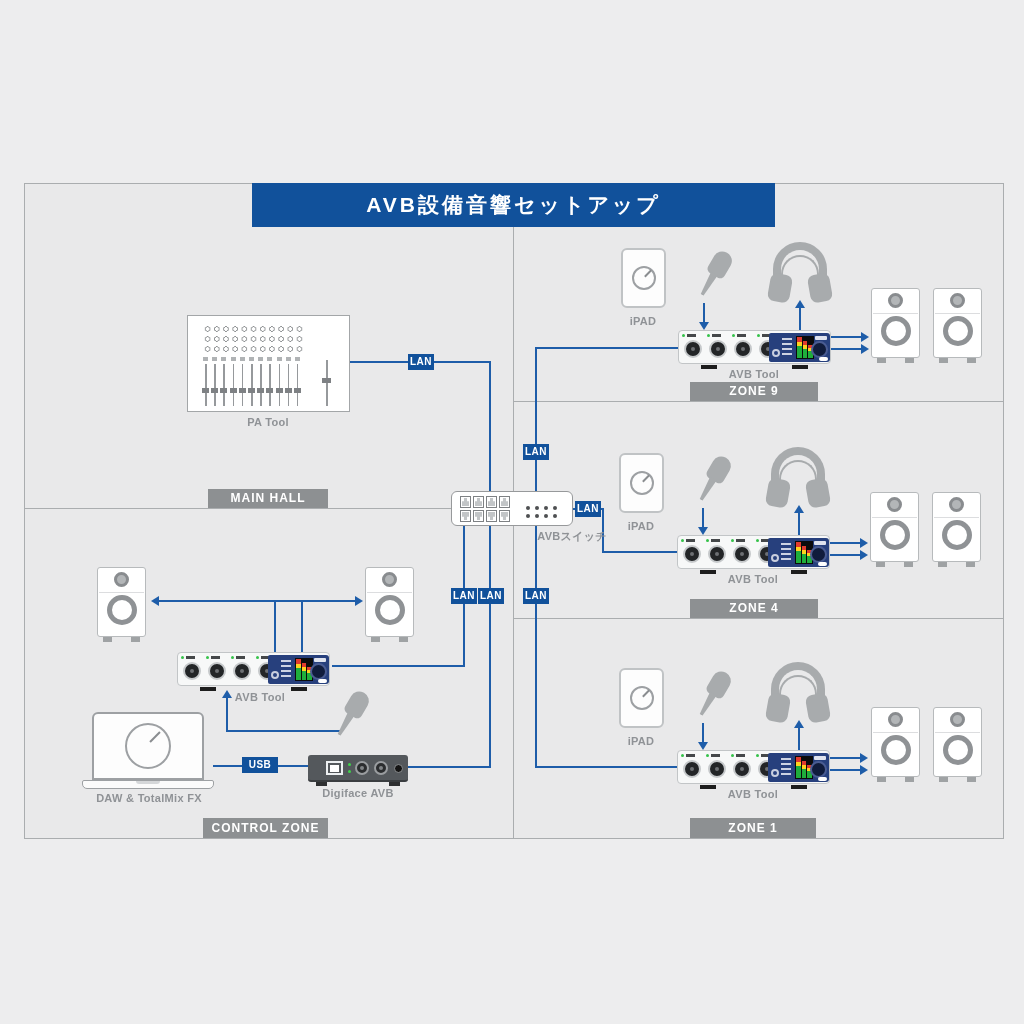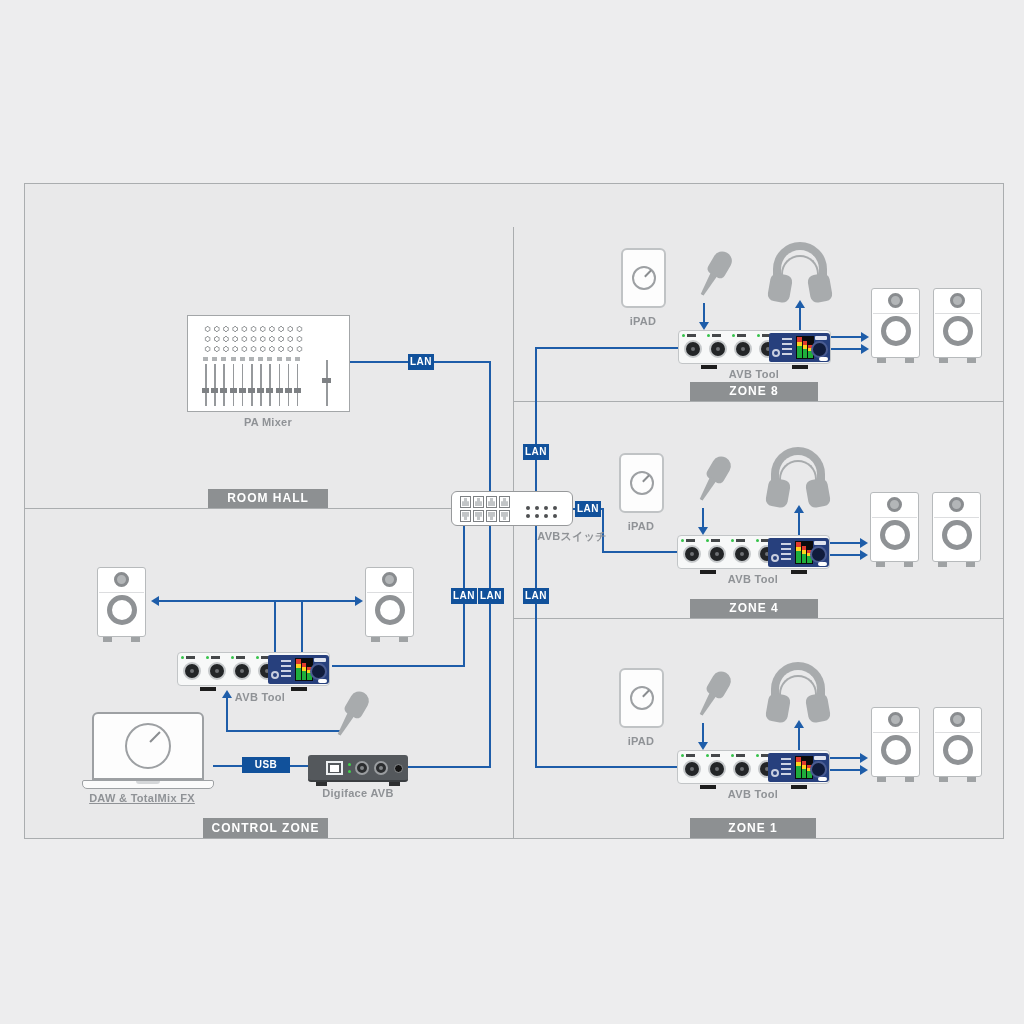--- a/index.html
+++ b/index.html
@@ -27,21 +27,21 @@
   .tri-r { position:absolute; width:0; height:0; border-left:8px solid #1e5da9;
            border-top:5px solid transparent; border-bottom:5px solid transparent; }
   .tri-l { position:absolute; width:0; height:0; border-right:8px solid #1e5da9;
            border-top:5px solid transparent; border-bottom:5px solid transparent; }
   .tri-u { position:absolute; width:0; height:0; border-bottom:8px solid #1e5da9;
            border-left:5px solid transparent; border-right:5px solid transparent; }
   .tri-d { position:absolute; width:0; height:0; border-top:8px solid #1e5da9;
            border-left:5px solid transparent; border-right:5px solid transparent; }
   .badge { position:absolute; background:#11519b; color:#fff; font-size:10px; font-weight:bold;
            text-align:center; width:26px; height:16px; line-height:16px; letter-spacing:0.5px; }
-  .badge.w { width:48px; }
+  .badge.w { width:36px; }
 
   
   .ipad { position:absolute; width:45px; height:60px; background:#fdfdfd;
           border:2px solid #c0c3c5; border-radius:6px; }
   .ipad-knob { position:absolute; left:9px; top:16px; width:24px; height:24px;
                border:2px solid #9da0a3; border-radius:50%; background:#fdfdfd; }
   .ipad-knob::after { content:""; position:absolute; left:13px; top:1px; width:2px; height:9px;
                background:#8a8d90; transform:rotate(45deg); }
 
   
@@ -225,21 +225,21 @@
   <div class="badge w" style="left:242px; top:757px;">USB</div>
 
   <div class="pamixer">
     <div class="pm-knobs"></div>
     <div class="pm-btns"></div>
     <div class="pm-tracks"></div>
     <div class="pm-handles"></div>
     <div class="pm-mtrack"></div>
     <div class="pm-mhandle"></div>
   </div>
-  <div class="lbl" style="left:208px; top:416px; width:120px;">PA Mixer</div>
+  <div class="lbl" style="left:208px; top:416px; width:120px;">PA Tool</div>
 
   <div class="switch">
     <div class="swport" style="left:8px; top:4px;"></div>
     <div class="swport" style="left:21px; top:4px;"></div>
     <div class="swport" style="left:34px; top:4px;"></div>
     <div class="swport" style="left:47px; top:4px;"></div>
     <div class="swport dn" style="left:8px; top:18px;"></div>
     <div class="swport dn" style="left:21px; top:18px;"></div>
     <div class="swport dn" style="left:34px; top:18px;"></div>
     <div class="swport dn" style="left:47px; top:18px;"></div>
@@ -308,21 +308,21 @@
 
   <div class="mic" style="left:338px; top:689px;">
     <div class="mic-head"></div>
     <div class="mic-stem"></div>
   </div>
 
   <div class="lap-screen">
     <div class="lap-knob"></div>
   </div>
   <div class="lap-base"></div>
-  <div class="lbl" style="left:77px; top:792px; width:130px;text-decoration:underline;">DAW &amp; TotalMix FX</div>
+  <div class="lbl" style="left:84px; top:792px; width:130px;">DAW &amp; TotalMix FX</div>
 
   <div class="digi">
     <div class="digi-eth"></div>
     <div class="digi-led" style="top:8px;"></div>
     <div class="digi-led" style="top:15px;"></div>
     <div class="digi-bnc" style="left:47px;"></div>
     <div class="digi-bnc" style="left:66px;"></div>
     <div class="digi-jack"></div>
     <div class="digi-ft l"></div>
     <div class="digi-ft r"></div>
@@ -517,19 +517,20 @@
   <div class="spk" style="left:933px; top:707px;">
     <div class="spk-box">
       <div class="spk-tw"></div>
       <div class="spk-sep"></div>
       <div class="spk-wf"></div>
     </div>
     <div class="spk-ft l"></div>
     <div class="spk-ft r"></div>
   </div>
 
-  <div class="bar" style="left:208px; top:489px; width:120px; height:19px; line-height:19px;">ROOM HALL</div>
+  <div class="titlebar">AVB設備音響セットアップ</div>
+  <div class="bar" style="left:208px; top:489px; width:120px; height:19px; line-height:19px;">MAIN HALL</div>
   <div class="bar" style="left:203px; top:818px; width:125px; height:20px; line-height:20px;">CONTROL ZONE</div>
-  <div class="bar" style="left:690px; top:382px; width:128px; height:19px; line-height:19px;">ZONE 8</div>
+  <div class="bar" style="left:690px; top:382px; width:128px; height:19px; line-height:19px;">ZONE 9</div>
   <div class="bar" style="left:690px; top:599px; width:128px; height:19px; line-height:19px;">ZONE 4</div>
   <div class="bar" style="left:690px; top:818px; width:126px; height:20px; line-height:20px;">ZONE 1</div>
 
 </div>
 
 </body></html>

